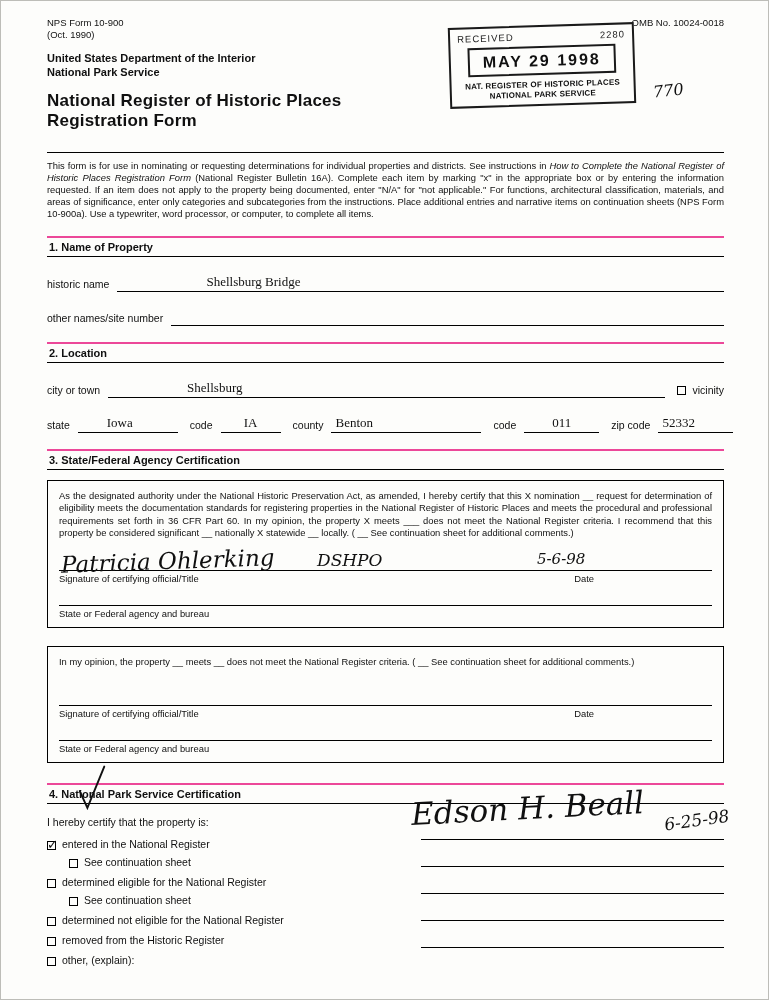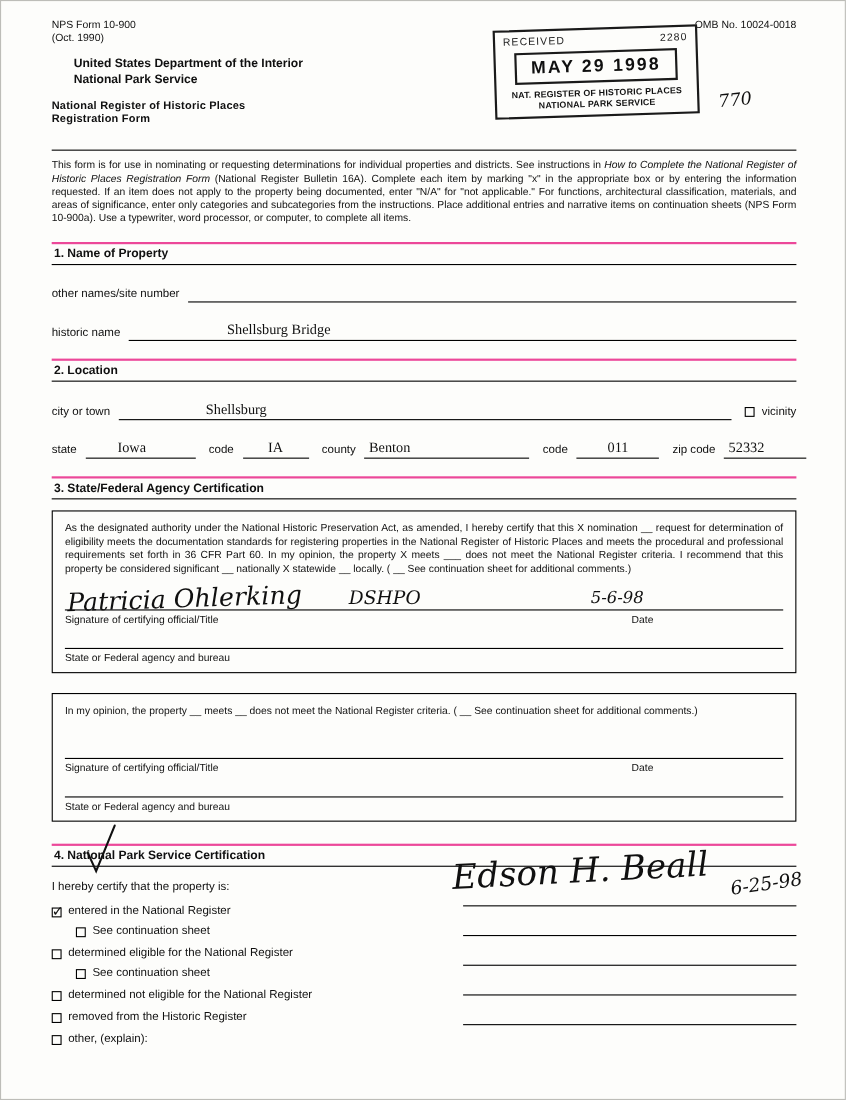--- a/index.html
+++ b/index.html
@@ -2,22 +2,22 @@
 <html><head>
 <meta charset="utf-8">
 <style>
   * { margin:0; padding:0; box-sizing:border-box; }
   html,body { background:#d9d9d6; }
   body { width:769px; height:1000px; font-family:"Liberation Sans", sans-serif; color:#101010; }
   .page { position:relative; width:769px; height:1000px; background:#fdfdfb; border:1px solid #bdbdb8; padding:16px 44px 0 46px; overflow:hidden; }
 
   
   .hdr-top { display:flex; justify-content:space-between; font-size:9.5px; line-height:1.25; }
-  .dept { margin-top:10px; font-size:11px; font-weight:bold; line-height:1.3;margin-left:20px; }
-  .big-title { margin-top:12px; font-size:10px; font-weight:bold; line-height:1.15; letter-spacing:0.2px; }
+  .dept { margin-top:10px; font-size:11px; font-weight:bold; line-height:1.3; }
+  .big-title { margin-top:12px; font-size:17px; font-weight:bold; line-height:1.15; letter-spacing:0.2px; }
   .hdr-rule { border-top:1.5px solid #000; margin-top:22px; }
 
   
   .stamp { position:absolute; left:448px; top:24px; width:186px; border:2px solid #1a1a1a; padding:4px 7px 5px; transform:rotate(-1.8deg); background:rgba(253,253,251,0.9); }
   .stamp-top { display:flex; justify-content:space-between; font-size:9.5px; letter-spacing:1px; color:#222; }
   .stamp-date { border:2px solid #1a1a1a; margin:4px 10px 5px; text-align:center; font-size:16px; font-weight:bold; padding:4px 0 3px; letter-spacing:2px; }
   .stamp-org { font-size:8px; font-weight:bold; text-align:center; line-height:1.2; letter-spacing:0.2px; white-space:nowrap; }
   .hand-770 { position:absolute; left:652px; top:80px; font-family:"DejaVu Serif", serif; font-style:italic; font-size:16px; transform:rotate(-6deg); }
 
   
@@ -101,27 +101,27 @@
   </div>
   <div class="hand-770 hand">770</div>
 
   <div class="hdr-rule"></div>
 
   <p class="intro"><span>This form is for use in nominating or requesting determinations for individual properties and districts.  See instructions in </span><i>How to Complete the National Register of Historic Places Registration Form</i><span> (National Register Bulletin 16A).  Complete each item by marking "x" in the appropriate box or by entering the information requested.  If an item does not apply to the property being documented, enter "N/A" for "not applicable."  For functions, architectural classification, materials, and areas of significance, enter only categories and subcategories from the instructions.  Place additional entries and narrative items on continuation sheets (NPS Form 10-900a).  Use a typewriter, word processor, or computer, to complete all items.</span></p>
 
   <div class="sec">1.  Name of Property</div>
 
   <div class="row">
+    <span class="lbl">historic name</span>
+    <span class="fill"><span class="ind85" style="display:inline-block">Shellsburg Bridge</span></span>
+  </div>
+
+  <div class="row">
     <span class="lbl">other names/site number</span>
     <span class="fill"><span></span></span>
-  </div>
-
-  <div class="row">
-    <span class="lbl">historic name</span>
-    <span class="fill"><span class="ind85" style="display:inline-block">Shellsburg Bridge</span></span>
   </div>
 
   <div class="sec">2.  Location</div>
 
 
   <div class="row">
     <span class="lbl">city or town</span>
     <span class="fill"><span class="ind75" style="display:inline-block">Shellsburg</span></span>
     <span class="cb">
       <span class="box"></span>

